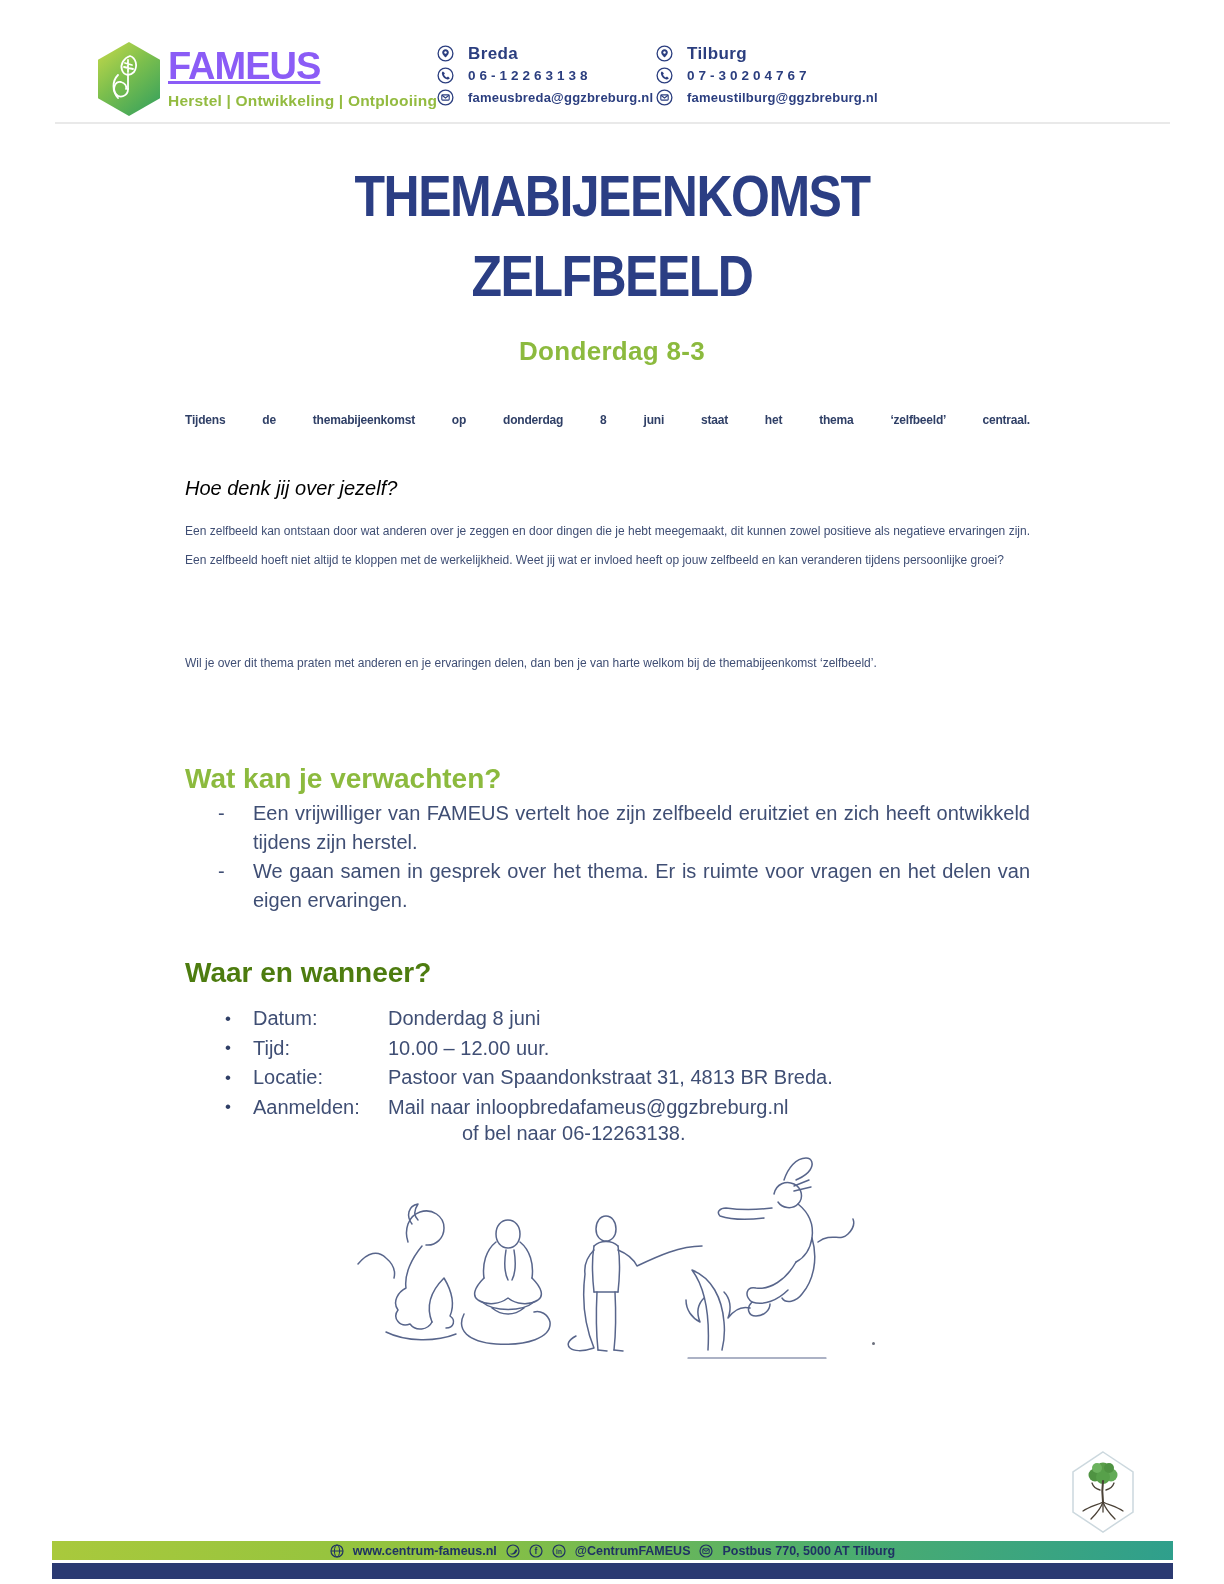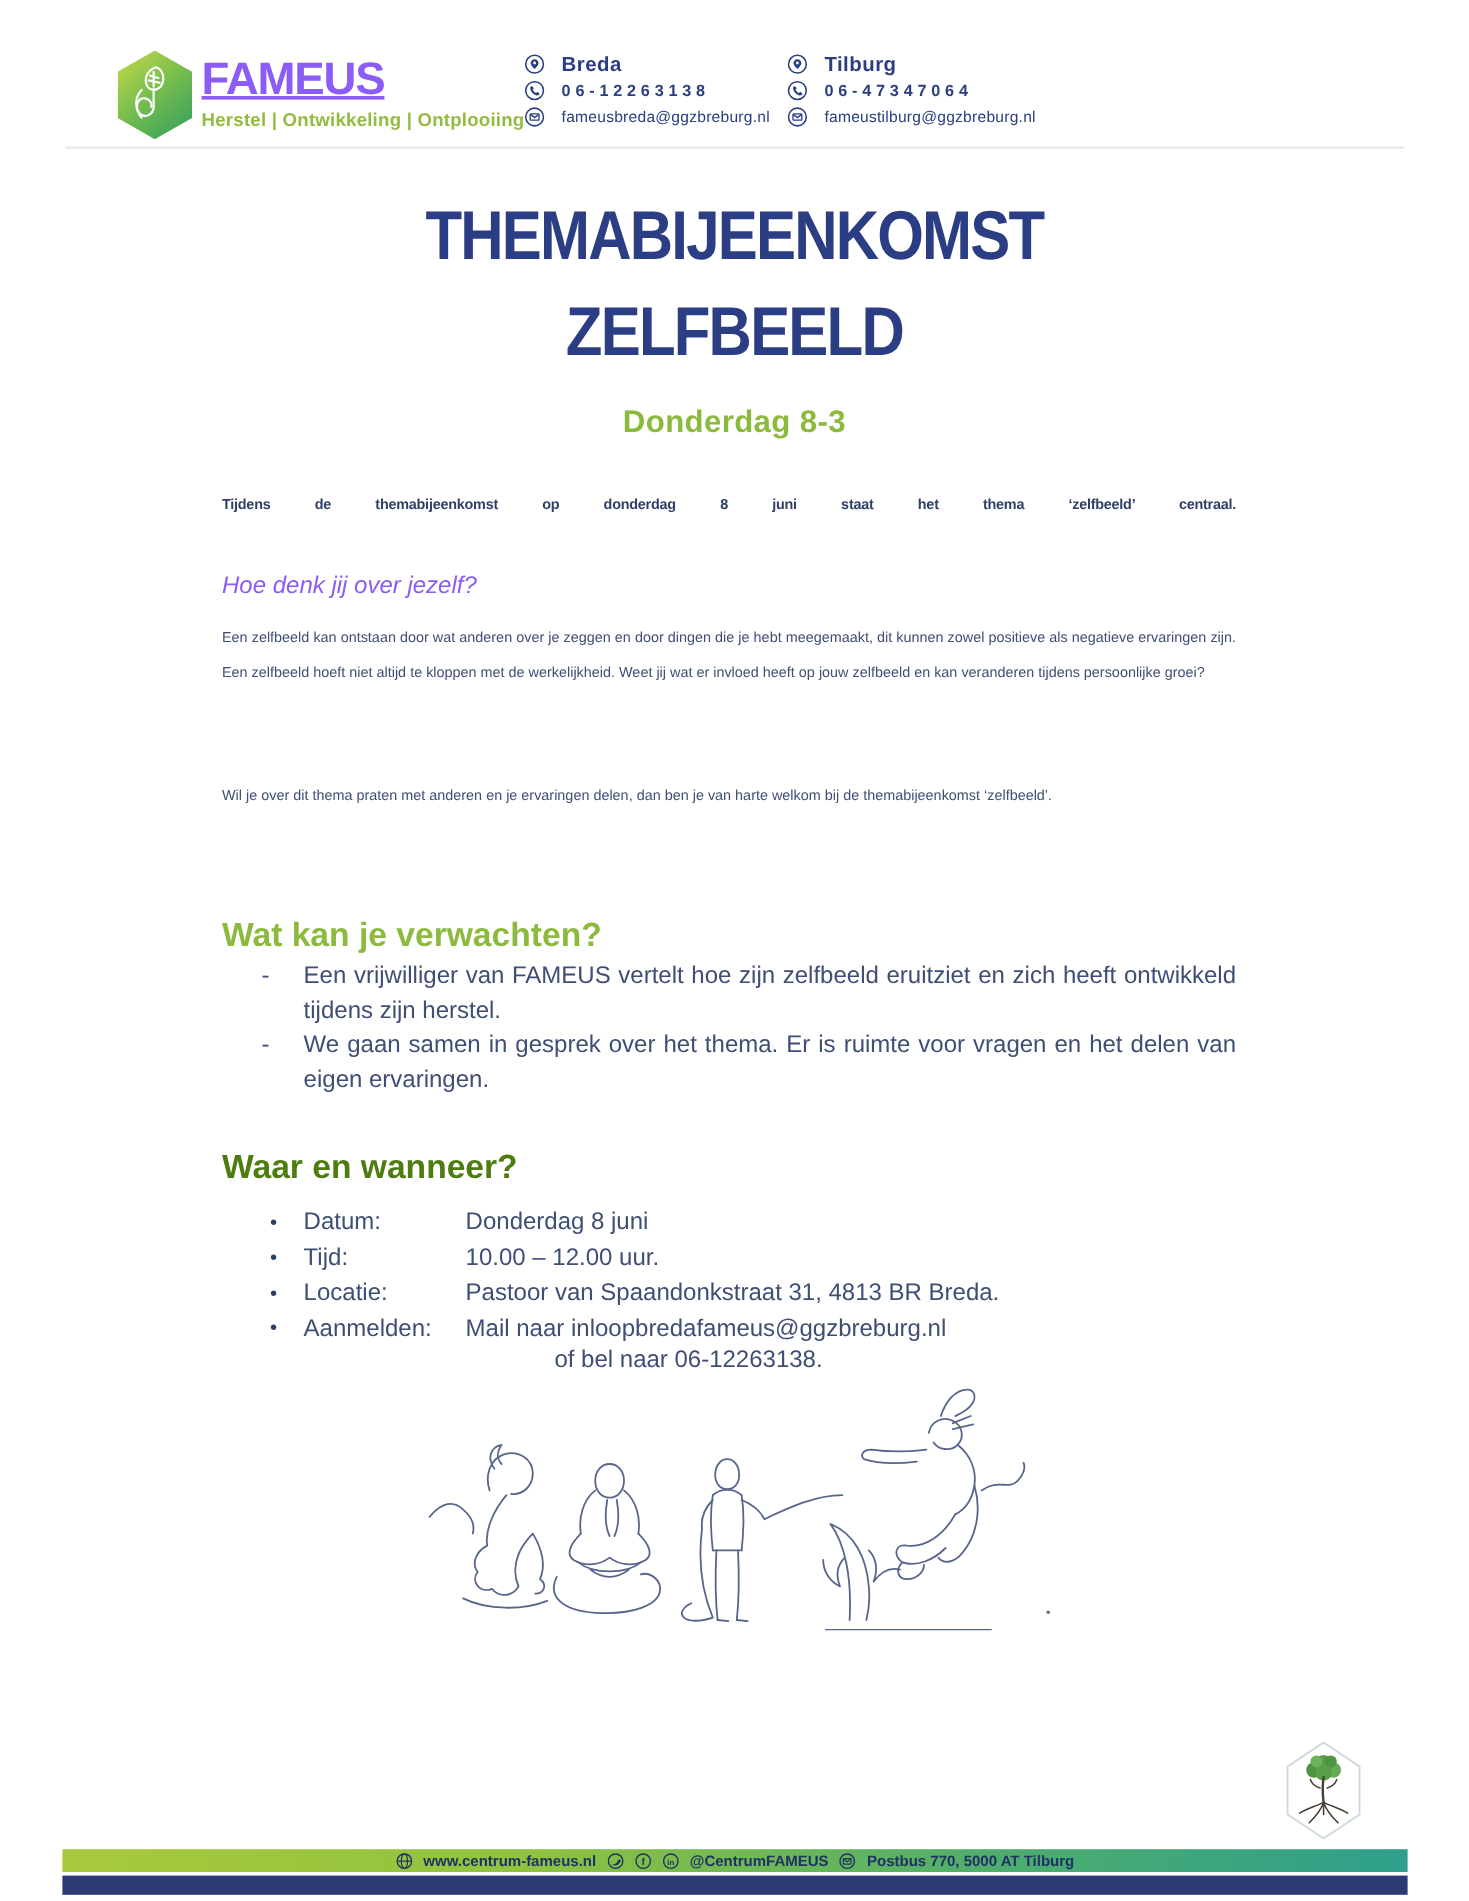--- a/index.html
+++ b/index.html
@@ -22,36 +22,36 @@
   .wordmark .tagline{
     font-size:15.5px;font-weight:700;color:#93bb40;letter-spacing:.2px;margin-top:2px;
   }
   .contact-col{position:absolute;top:44px;}
   .contact-col.breda{left:437px;}
   .contact-col.tilburg{left:656px;}
   .contact-row{display:flex;align-items:center;margin-bottom:3px;height:19px;}
   .contact-row .cicon{width:17px;height:17px;margin-right:14px;flex:0 0 17px;}
   .contact-city{font-size:17px;font-weight:700;color:#2b3e7f;letter-spacing:.4px;}
   .contact-phone{font-size:13.5px;font-weight:700;color:#2b3e7f;letter-spacing:4px;}
-  .contact-email{font-size:13px;font-weight:400;color:#2b3e7f;letter-spacing:.2px;}
+  .contact-email{font-size:13px;font-weight:700;color:#2b3e7f;letter-spacing:.2px;}
   .header-divider{position:absolute;left:55px;top:122px;width:1115px;height:2px;background:#e9e9e9;}
   
   .title-block{position:absolute;left:0;top:156px;width:1224px;text-align:center;}
   .title-line{
     display:inline-block;font-size:50px;font-weight:800;color:#2b3e84;
     letter-spacing:-1.5px;transform:scaleY(1.15);line-height:80px;
   }
   .date-line{
     position:absolute;left:0;top:336px;width:1224px;text-align:center;
     font-size:26px;font-weight:700;color:#8cba3e;letter-spacing:.3px;
   }
   
   .copy{position:absolute;left:185px;width:845px;font-size:12px;line-height:29px;}
   .intro-bold{top:406px;font-weight:700;color:#2f3f66;text-align:justify;text-align-last:justify;letter-spacing:-0.2px;}
-  .question-italic{top:474px;font-style:italic;color:#8b5cf6;font-size:20px;}
+  .question-italic{top:474px;font-style:italic;color:#000000;font-size:20px;}
   .para1{top:517px;text-align:justify;}
   .para2{top:649px;text-align:justify;}
   .sec-heading{position:absolute;left:185px;font-size:28px;font-weight:700;}
   .heading-green{top:763px;color:#8cba3e;}
   .heading-navy{top:957px;color:#4d7c0f;}
   .dash-list{position:absolute;left:185px;top:799px;width:845px;}
   .dash-item{display:flex;font-size:20px;line-height:29px;}
   .dash-item .dash{flex:0 0 35px;padding-left:33px;color:#3f4e74;}
   .dash-item .dash-text{flex:1;text-align:justify;}
   .bullet-list{position:absolute;left:185px;top:1004px;width:845px;}
@@ -129,21 +129,21 @@
       <path d="M8.5,4.3 C10.4,4.3 11.8,5.8 11.8,7.6 C11.8,9.7 8.5,12.6 8.5,12.6 C8.5,12.6 5.2,9.7 5.2,7.6 C5.2,5.8 6.6,4.3 8.5,4.3 Z" fill="#2b3e7f"></path>
       <circle cx="8.5" cy="7.5" r="1.2" fill="#ffffff"></circle>
     </svg>
     <span class="contact-city">Tilburg</span>
   </div>
   <div class="contact-row">
     <svg class="cicon" viewBox="0 0 17 17">
       <circle cx="8.5" cy="8.5" r="7.4" fill="none" stroke="#2b3e7f" stroke-width="1.3"></circle>
       <path d="M6,4.6 l1.9,1.7 -0.9,1.4 c0.5,1.2 1.5,2.2 2.7,2.8 l1.3,-1 1.8,1.8 c-0.6,1 -1.9,1.5 -3.1,1 C7.2,11.5 5.2,9.2 4.9,6.7 c-0.1,-0.9 0.3,-1.7 1.1,-2.1 Z" fill="#2b3e7f"></path>
     </svg>
-    <span class="contact-phone">06-47347064</span>
+    <span class="contact-phone">07-30204767</span>
   </div>
   <div class="contact-row">
     <svg class="cicon" viewBox="0 0 17 17">
       <circle cx="8.5" cy="8.5" r="7.4" fill="none" stroke="#2b3e7f" stroke-width="1.3"></circle>
       <rect x="4.8" y="5.9" width="7.4" height="5.2" rx="0.8" fill="none" stroke="#2b3e7f" stroke-width="1.1"></rect>
       <path d="M5,6.3 L8.5,9 L12,6.3" fill="none" stroke="#2b3e7f" stroke-width="1.1"></path>
     </svg>
     <span class="contact-email">fameustilburg@ggzbreburg.nl</span>
   </div>
 </div>

